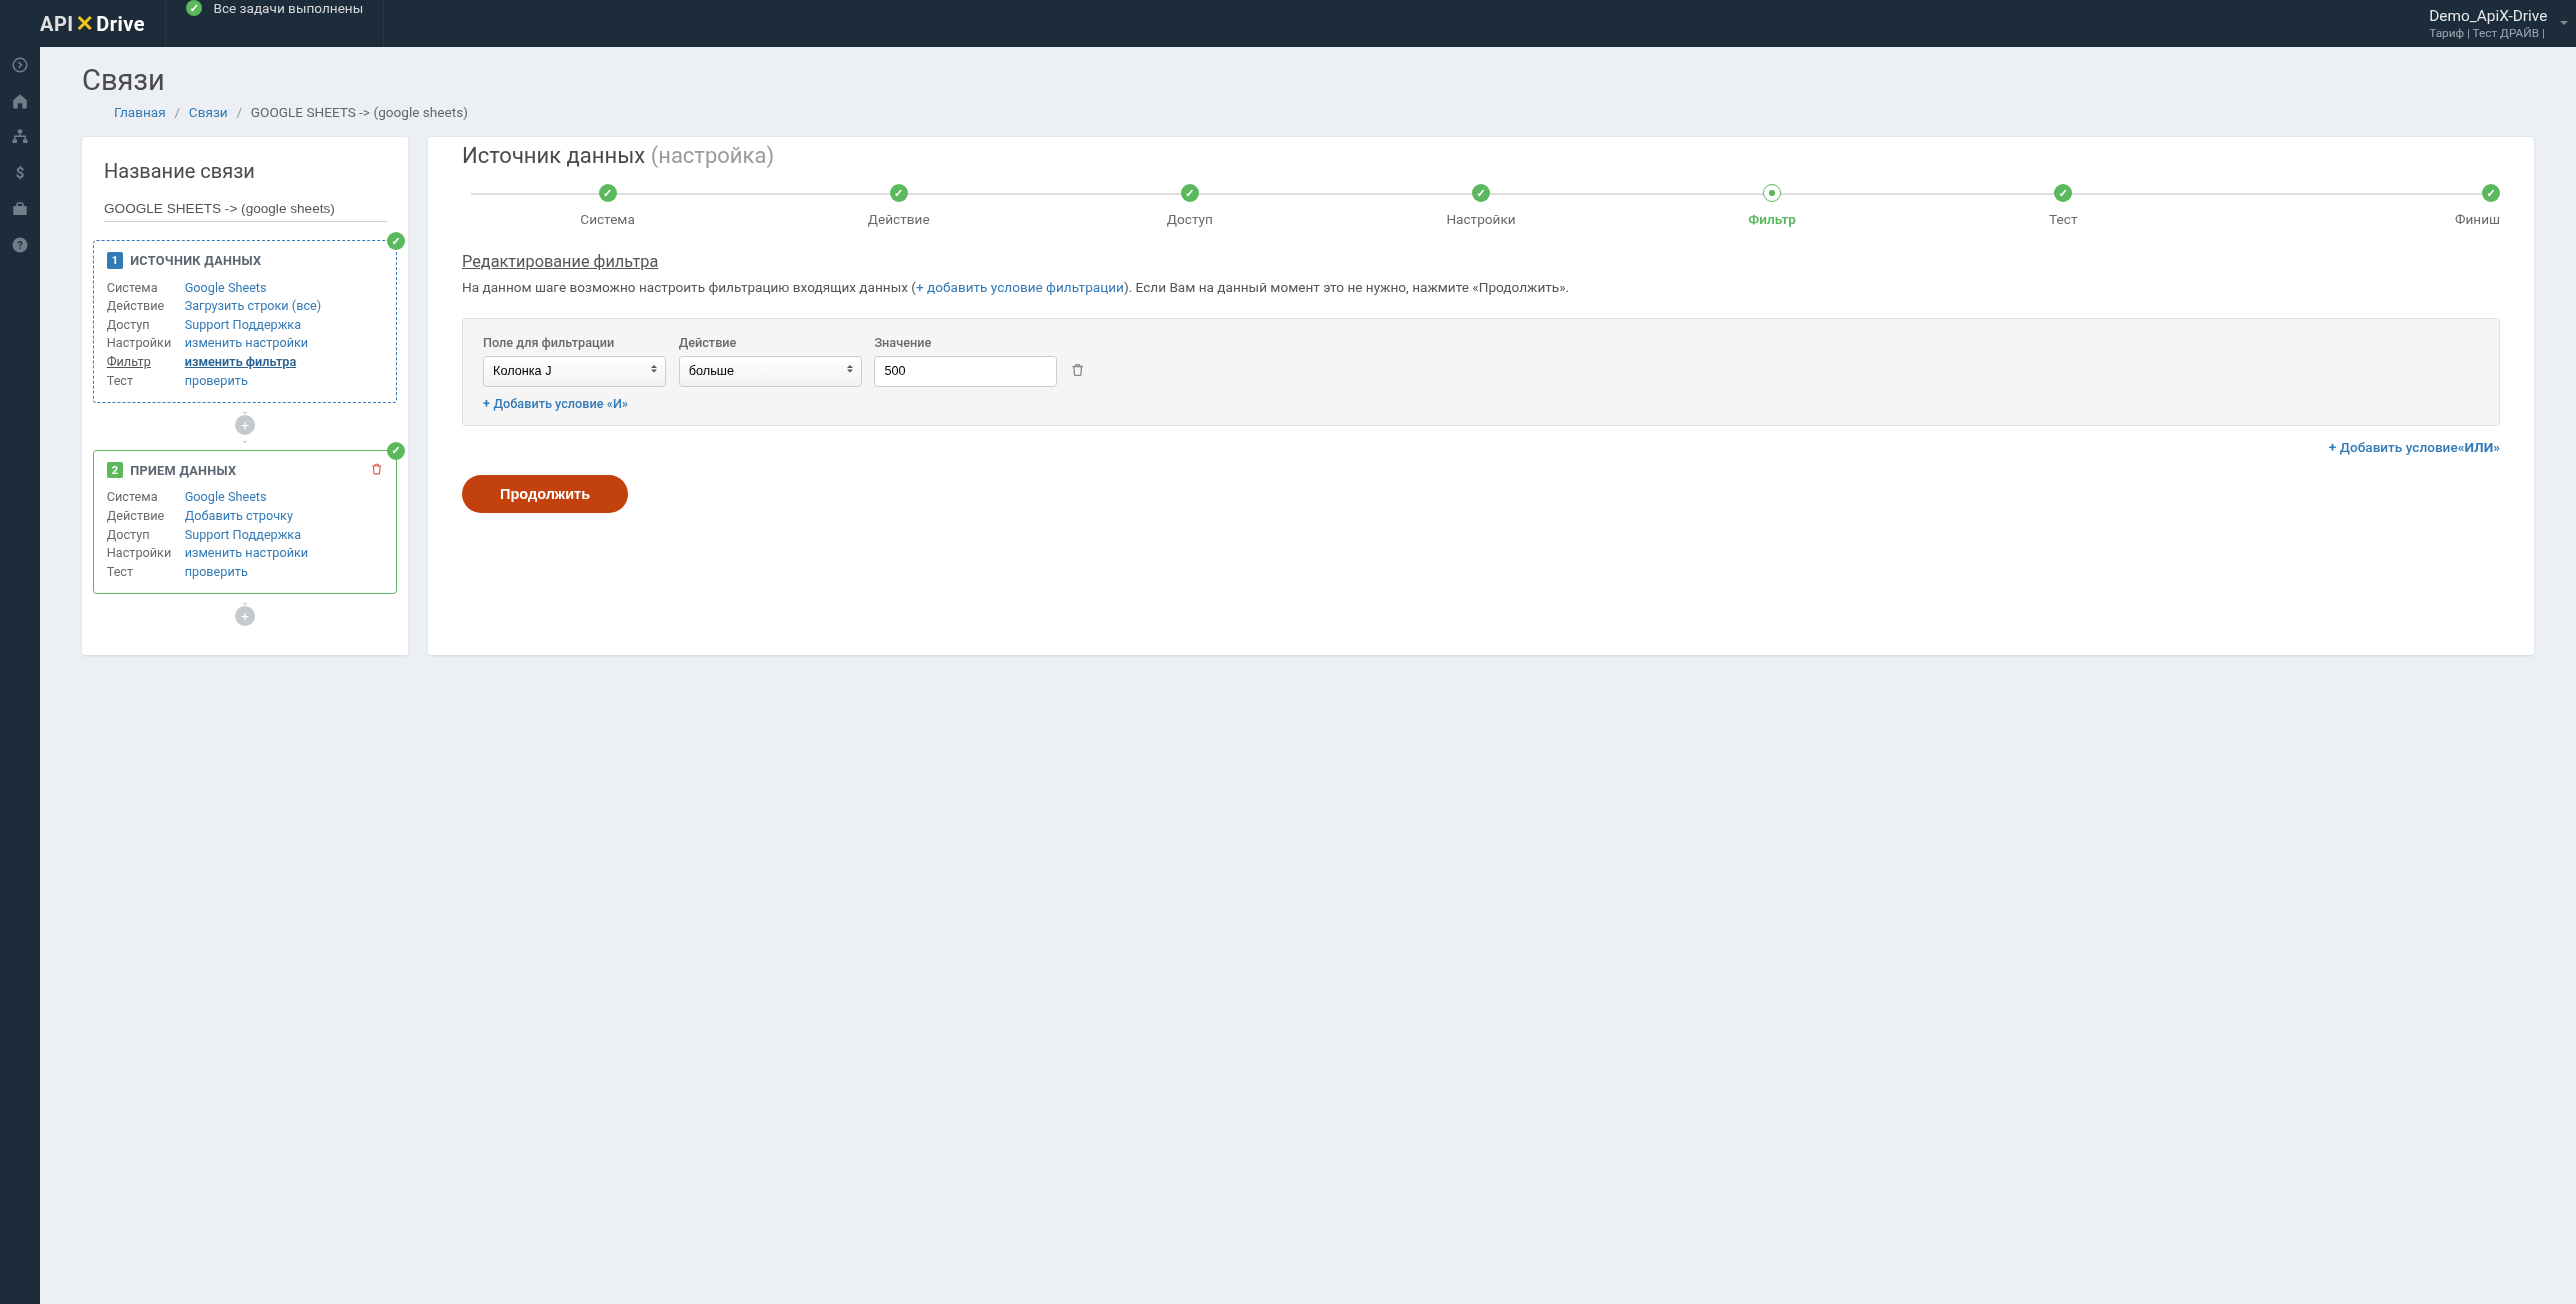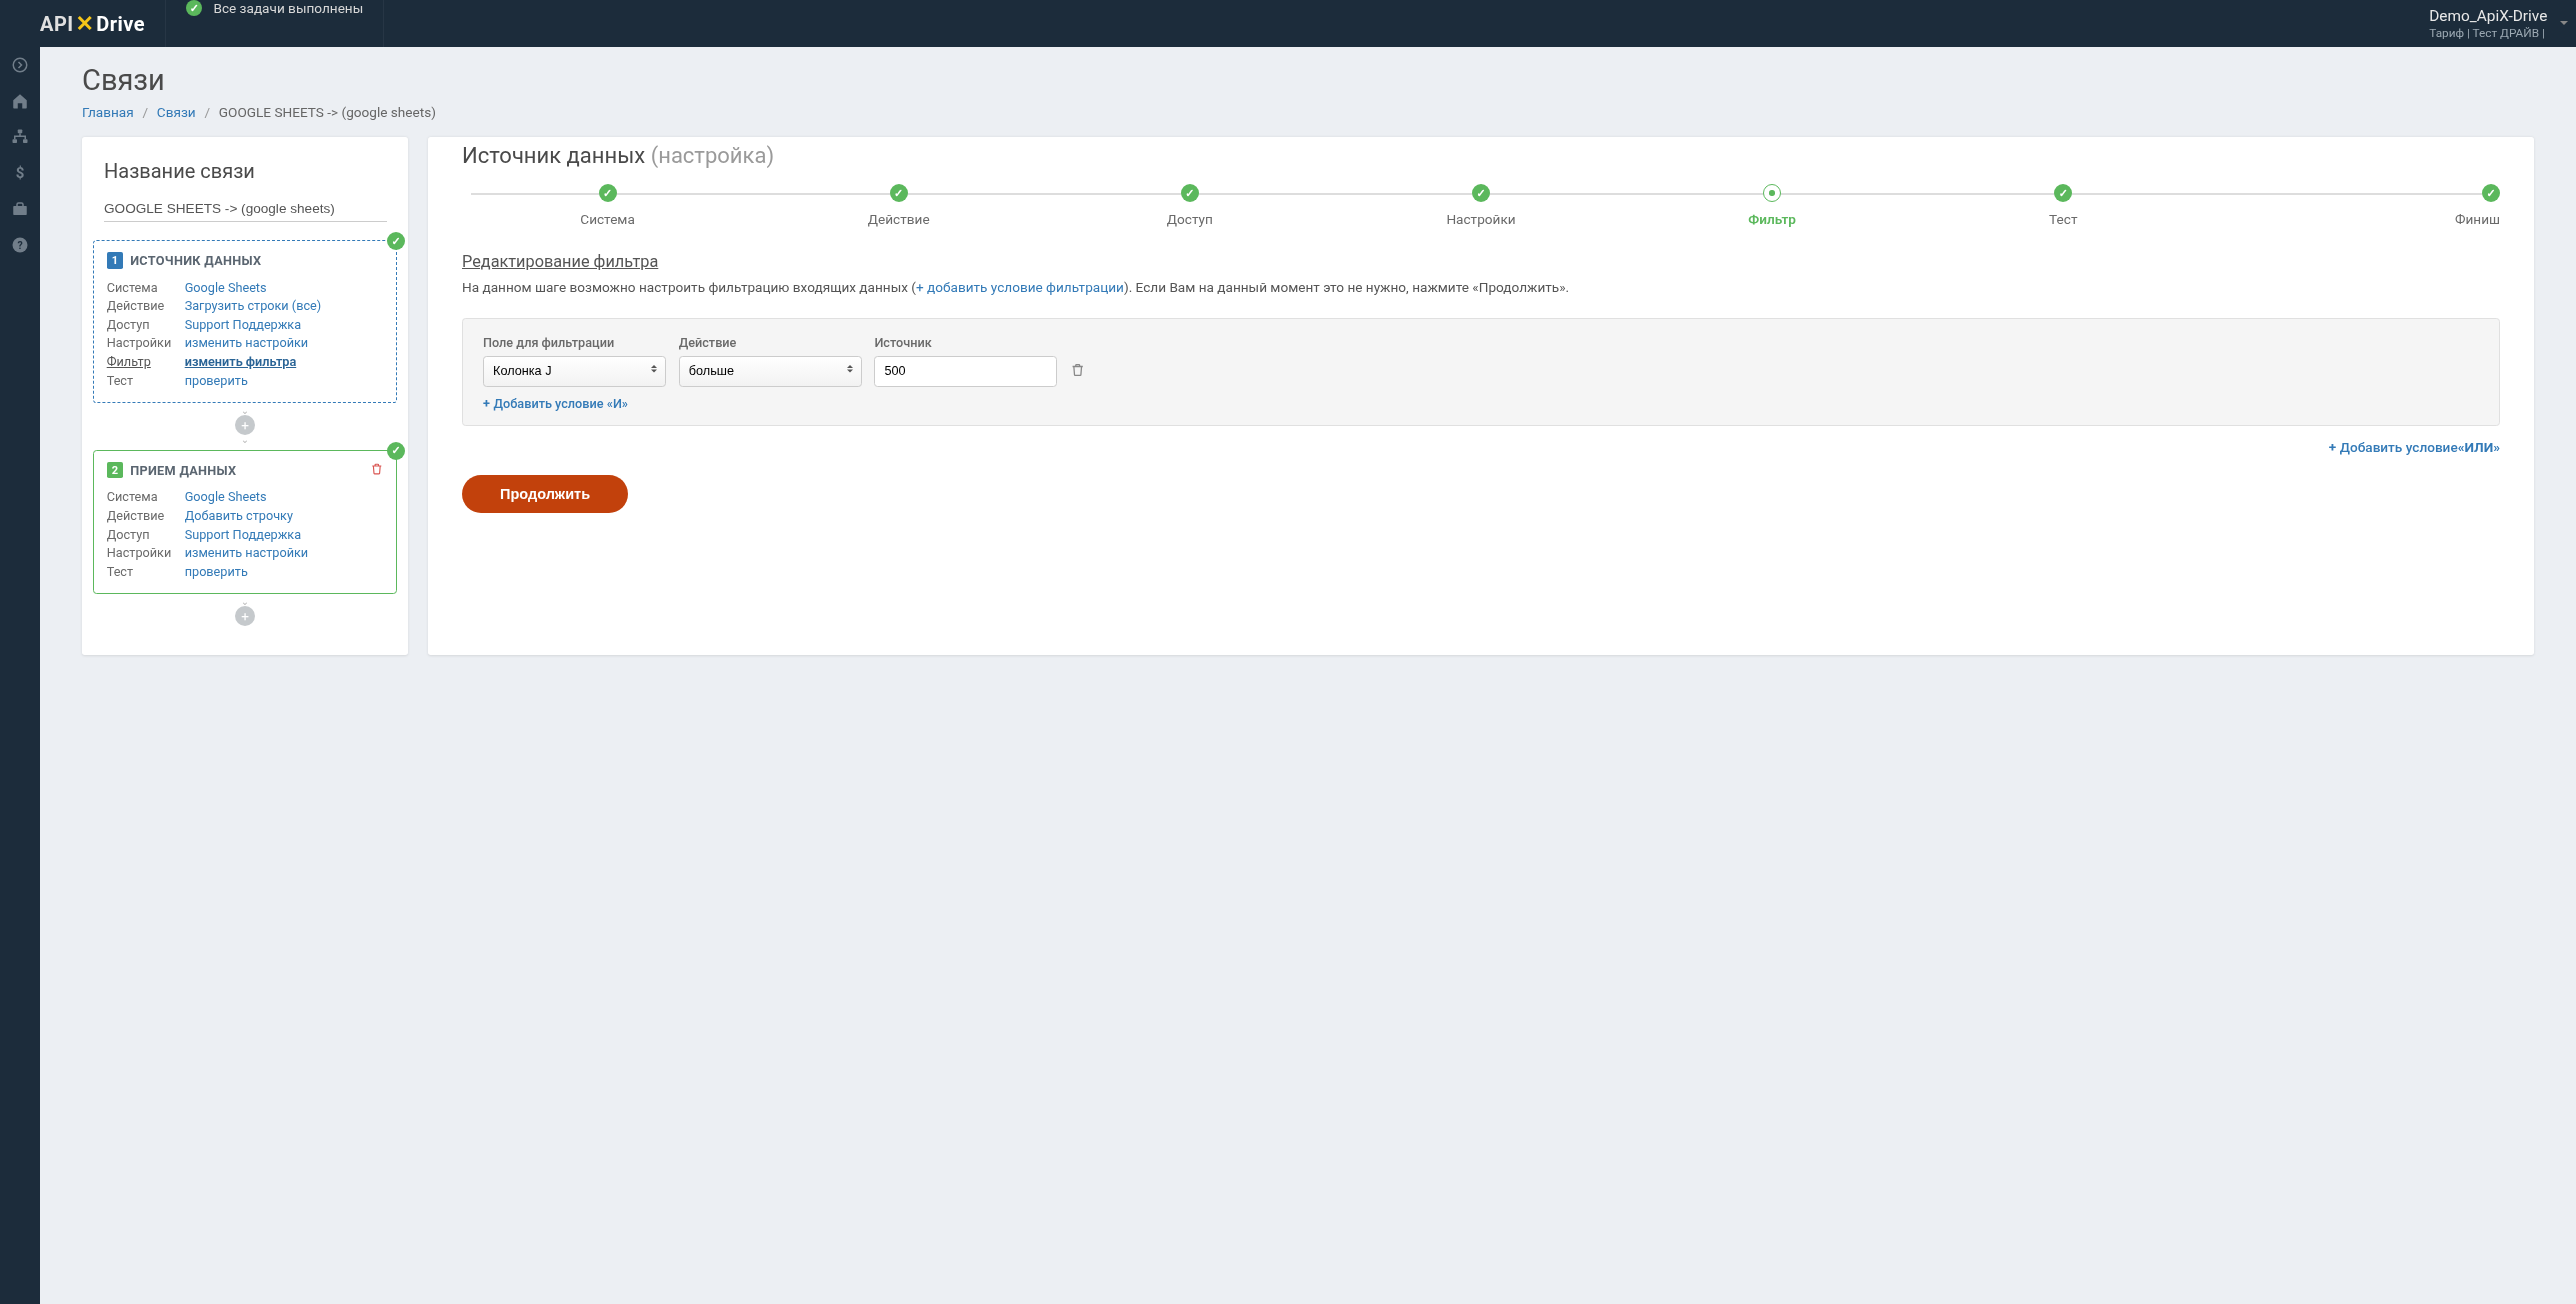--- a/index.html
+++ b/index.html
@@ -23,21 +23,21 @@
 .caret-down { width: 0; height: 0; border-left: 4.5px solid transparent; border-right: 4.5px solid transparent; border-top: 4.5px solid #888; }
 
 
 .sidebar { position: fixed; top: 47px; left: 0; width: 40px; bottom: 0; background: #1c2c3b; display: flex; flex-direction: column; }
 .sb-item { height: 36px; display: flex; align-items: center; justify-content: center; color: #717e8a; cursor: pointer; }
 .sb-item svg { width: 18px; height: 18px; }
 
 
 .main { margin-left: 40px; padding: 16.3px 42px; }
 .page-title { font-size: 29px; font-weight: 400; color: #4a4a4a; margin-bottom: 7.2px; }
-.breadcrumb { font-size: 13.6px; margin-bottom: 16.3px; color: #666; }
+.breadcrumb { font-size: 13.6px; margin-bottom: 16.3px; color: #666; margin-left: 32px; }
 .breadcrumb a { color: #337ab7; text-decoration: none; cursor: pointer; }
 .breadcrumb .sep { margin: 0 5.4px; color: #999; }
 
 .columns { display: flex; gap: 20px; }
 .card { background: #fff; border-radius: 2.7px; box-shadow: 0 0.9px 2.7px rgba(0,0,0,0.1); }
 .left-card { width: 326px; padding: 22px 0 25px; }
 .right-card { flex: 1; padding: 6px 34px 31px; }
 
 
 .section-title { font-size: 20px; color: #4a4a4a; padding: 0 22px; margin-bottom: 12.7px; }
@@ -321,21 +321,21 @@
           </div>
           <div class="filter-col small">
             <label>Действие</label>
             <div class="select-wrap">
               <select>
                 <option>больше</option>
               </select>
             </div>
           </div>
           <div class="filter-col val">
-            <label>Источник</label>
+            <label>Значение</label>
             <input class="txt-input" value="500" style="">
           </div>
           <div class="del-filter">
             <svg viewBox="0 0 24 24" fill="none" stroke="currentColor" stroke-width="2">
                 <path d="M4 7h16M9 7V5a1 1 0 011-1h4a1 1 0 011 1v2M6 7l1 13a1 1 0 001 1h8a1 1 0 001-1l1-13"></path>
               </svg>
           </div>
         </div>
         <div class="add-and">
           <span class="plus">+</span>

